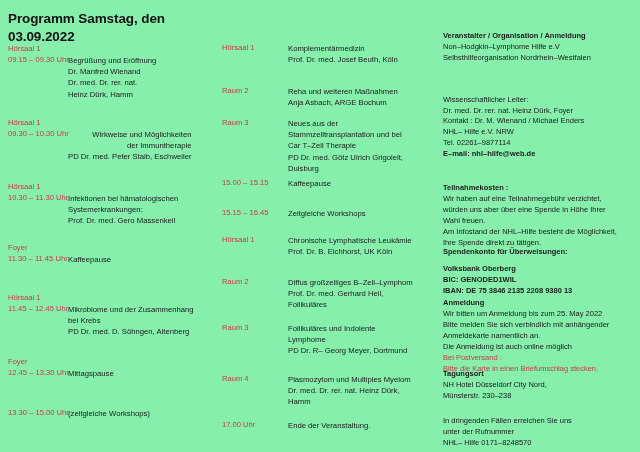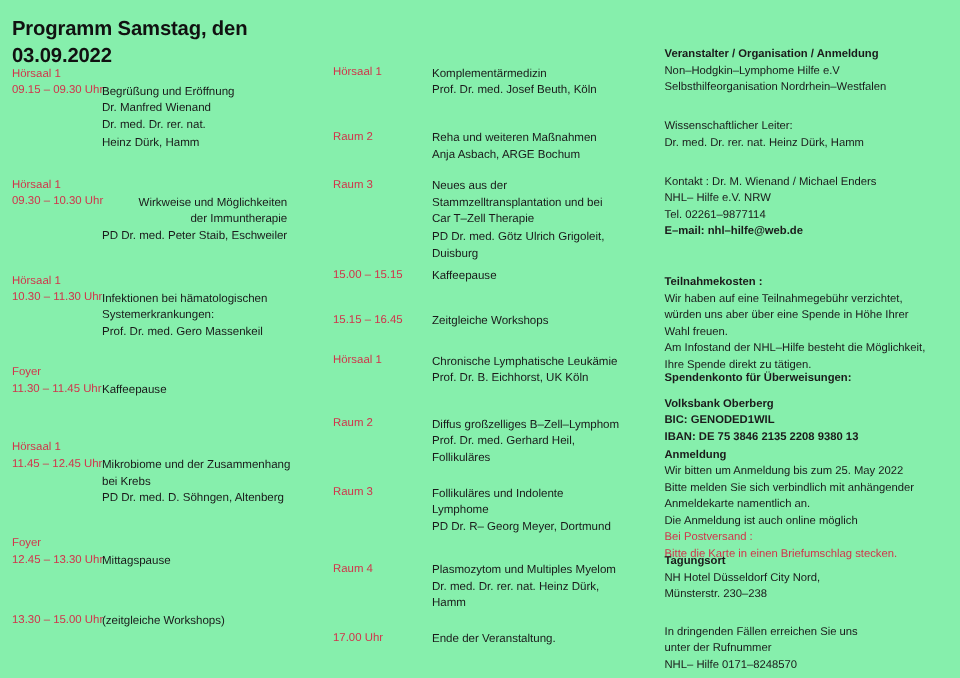--- a/index.html
+++ b/index.html
@@ -274,23 +274,23 @@
         </div>
       </div>
     </div>
 
   <div class="blk" style="left:0; top:0; width:640px; height:452px;" id="col-info">
       <div class="info" style="top: 30px;">
         <div class="b">Veranstalter / Organisation / Anmeldung</div>
         <div>Non–Hodgkin–Lymphome Hilfe e.V</div>
         <div>Selbsthilfeorganisation Nordrhein–Westfalen</div>
       </div>
-      <div class="info" style="top: 78px;">
+      <div class="info" style="top: 94px;">
         <div>Wissenschaftlicher Leiter:</div>
-        <div>Dr. med. Dr. rer. nat. Heinz Dürk, Hamm</div>
+        <div>Dr. med. Dr. rer. nat. Heinz Dürk, Foyer</div>
       </div>
       <div class="info" style="top: 115px;">
         <div>Kontakt : Dr. M. Wienand / Michael Enders</div>
         <div>NHL– Hilfe e.V. NRW</div>
         <div>Tel. 02261–9877114</div>
         <div class="b">E–mail:  nhl–hilfe@web.de</div>
       </div>
       <div class="info" style="top: 182px;">
         <div class="b">Teilnahmekosten :</div>
         <div>Wir haben auf eine Teilnahmegebühr verzichtet,</div>

